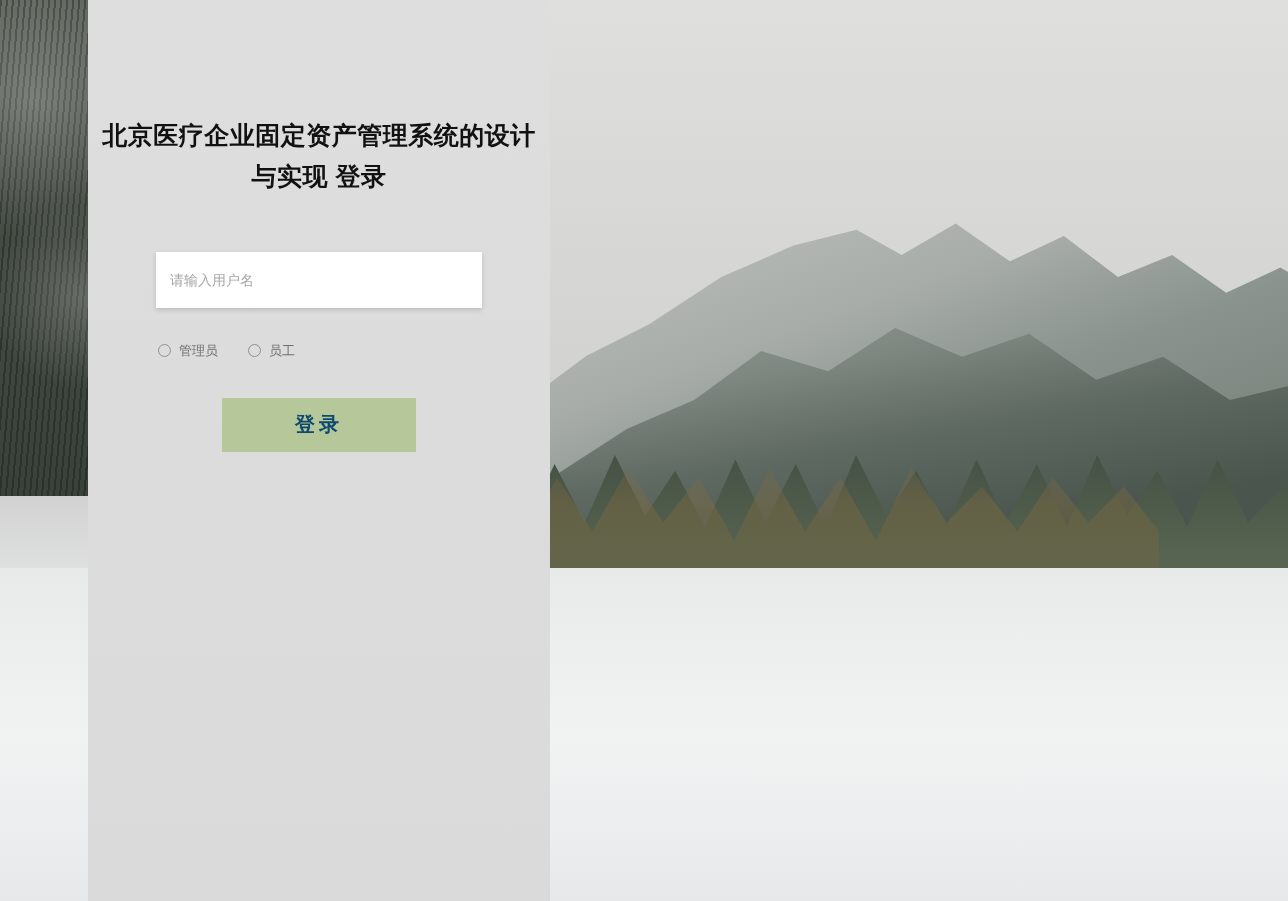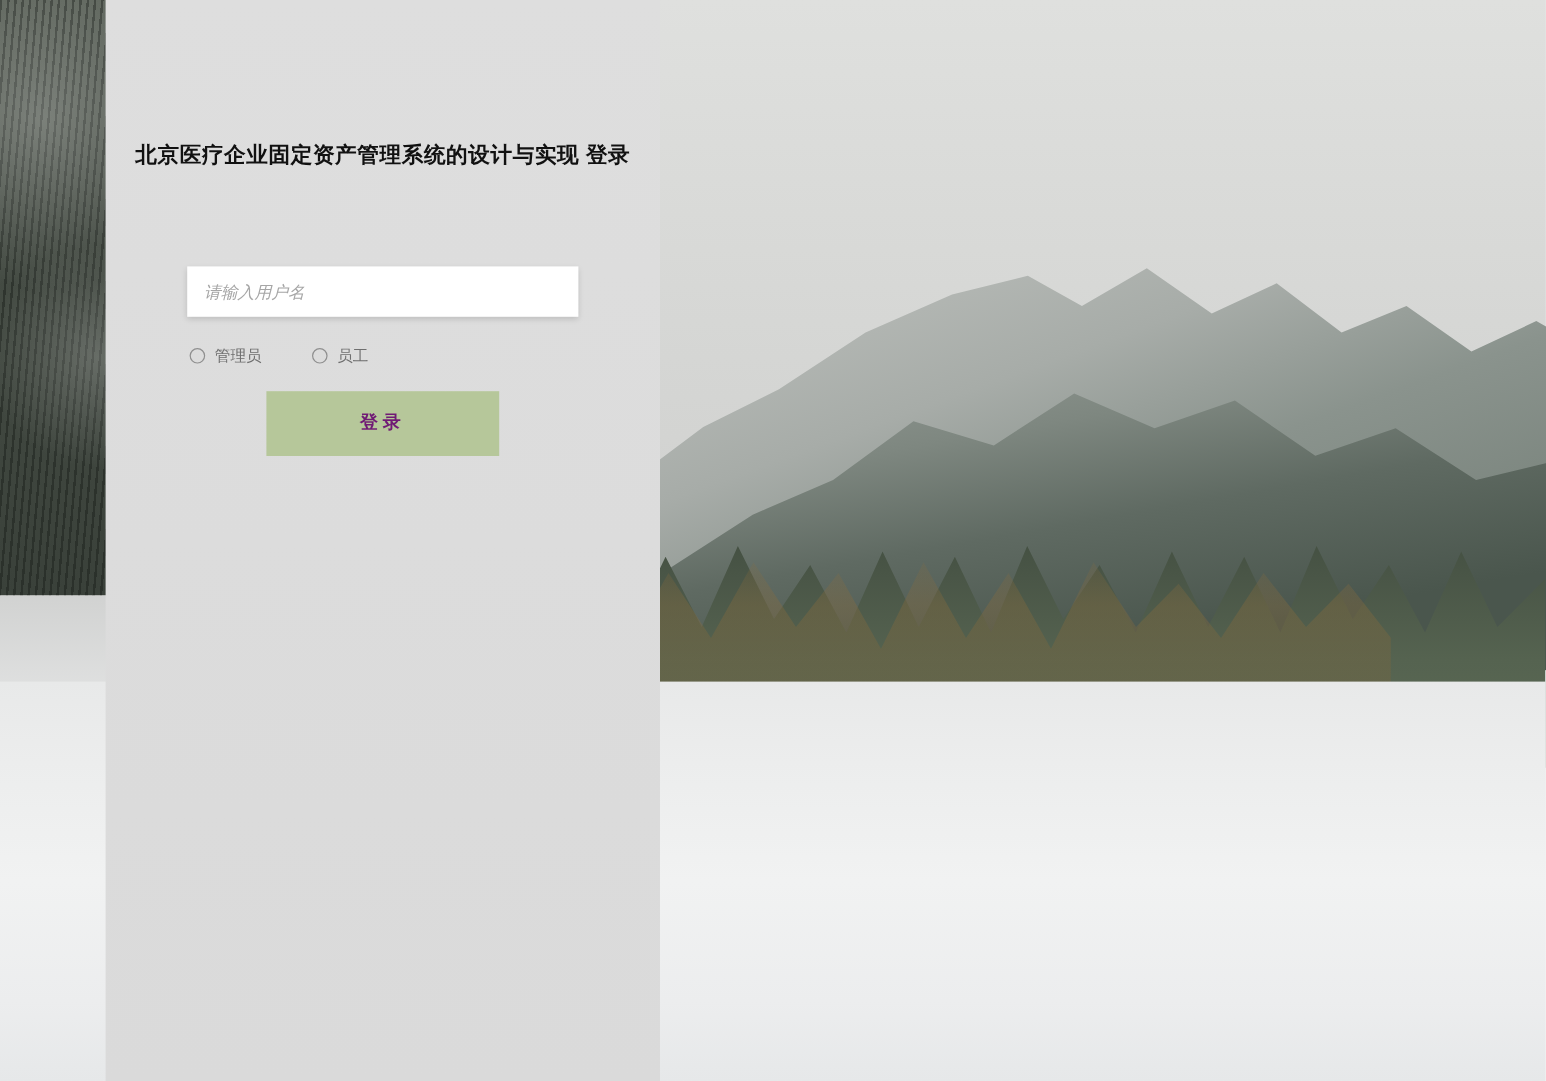--- a/index.html
+++ b/index.html
@@ -88,55 +88,54 @@
       width: 462px;
       height: 100%;
       background: #dcdcdc;
       background: linear-gradient(to bottom, #dedede 0%, #dadada 100%);
       display: flex;
       flex-direction: column;
       align-items: center;
       padding-top: 115px;
     }
     .title {
-      font-size: 18px;
+      font-size: 25px;
       font-weight: 700;
       color: #111;
       text-align: center;
       line-height: 1.65;
       letter-spacing: 0.5px;
-      margin-bottom: 77px;
+      margin-bottom: 54px;
       padding: 0 8px;
     }
     .form {
       width: 326px;
       display: flex;
       flex-direction: column;
       align-items: stretch;
     }
     .field {
       width: 100%;
-      height: 42px;
+      height: 56px;
       background: #ffffff;
       border: none;
       padding: 0 14px;
       font-size: 14px;
       color: #333;
-      margin-bottom: 18px;
+      margin-bottom: 28px;
       box-shadow: 0 2px 5px rgba(0,0,0,0.15);
       outline: none;
-      font-style: italic;
     }
     .field::placeholder {
       color: #a6a6a6;
     }
     .radios {
       display: flex;
-      gap: 42px;
-      padding: 6px 2px 20px 2px;
+      gap: 30px;
+      padding: 6px 2px 38px 2px;
       align-items: center;
     }
     .radio-item {
       display: flex;
       align-items: center;
       gap: 8px;
       cursor: pointer;
     }
     .radio-circle {
       width: 13px;
@@ -149,22 +148,22 @@
     .radio-label {
       font-size: 13px;
       color: #6f6f6f;
     }
     .login-btn {
       align-self: center;
       width: 194px;
       height: 54px;
       background: #b6c79a;
       border: none;
-      color: #701a75;
-      font-size: 15px;
+      color: #0c4a6e;
+      font-size: 20px;
       font-weight: 600;
       letter-spacing: 4px;
       cursor: pointer;
       font-family: inherit;
     }
   </style>
 </head>
 <body>
 
 <div class="bg">

